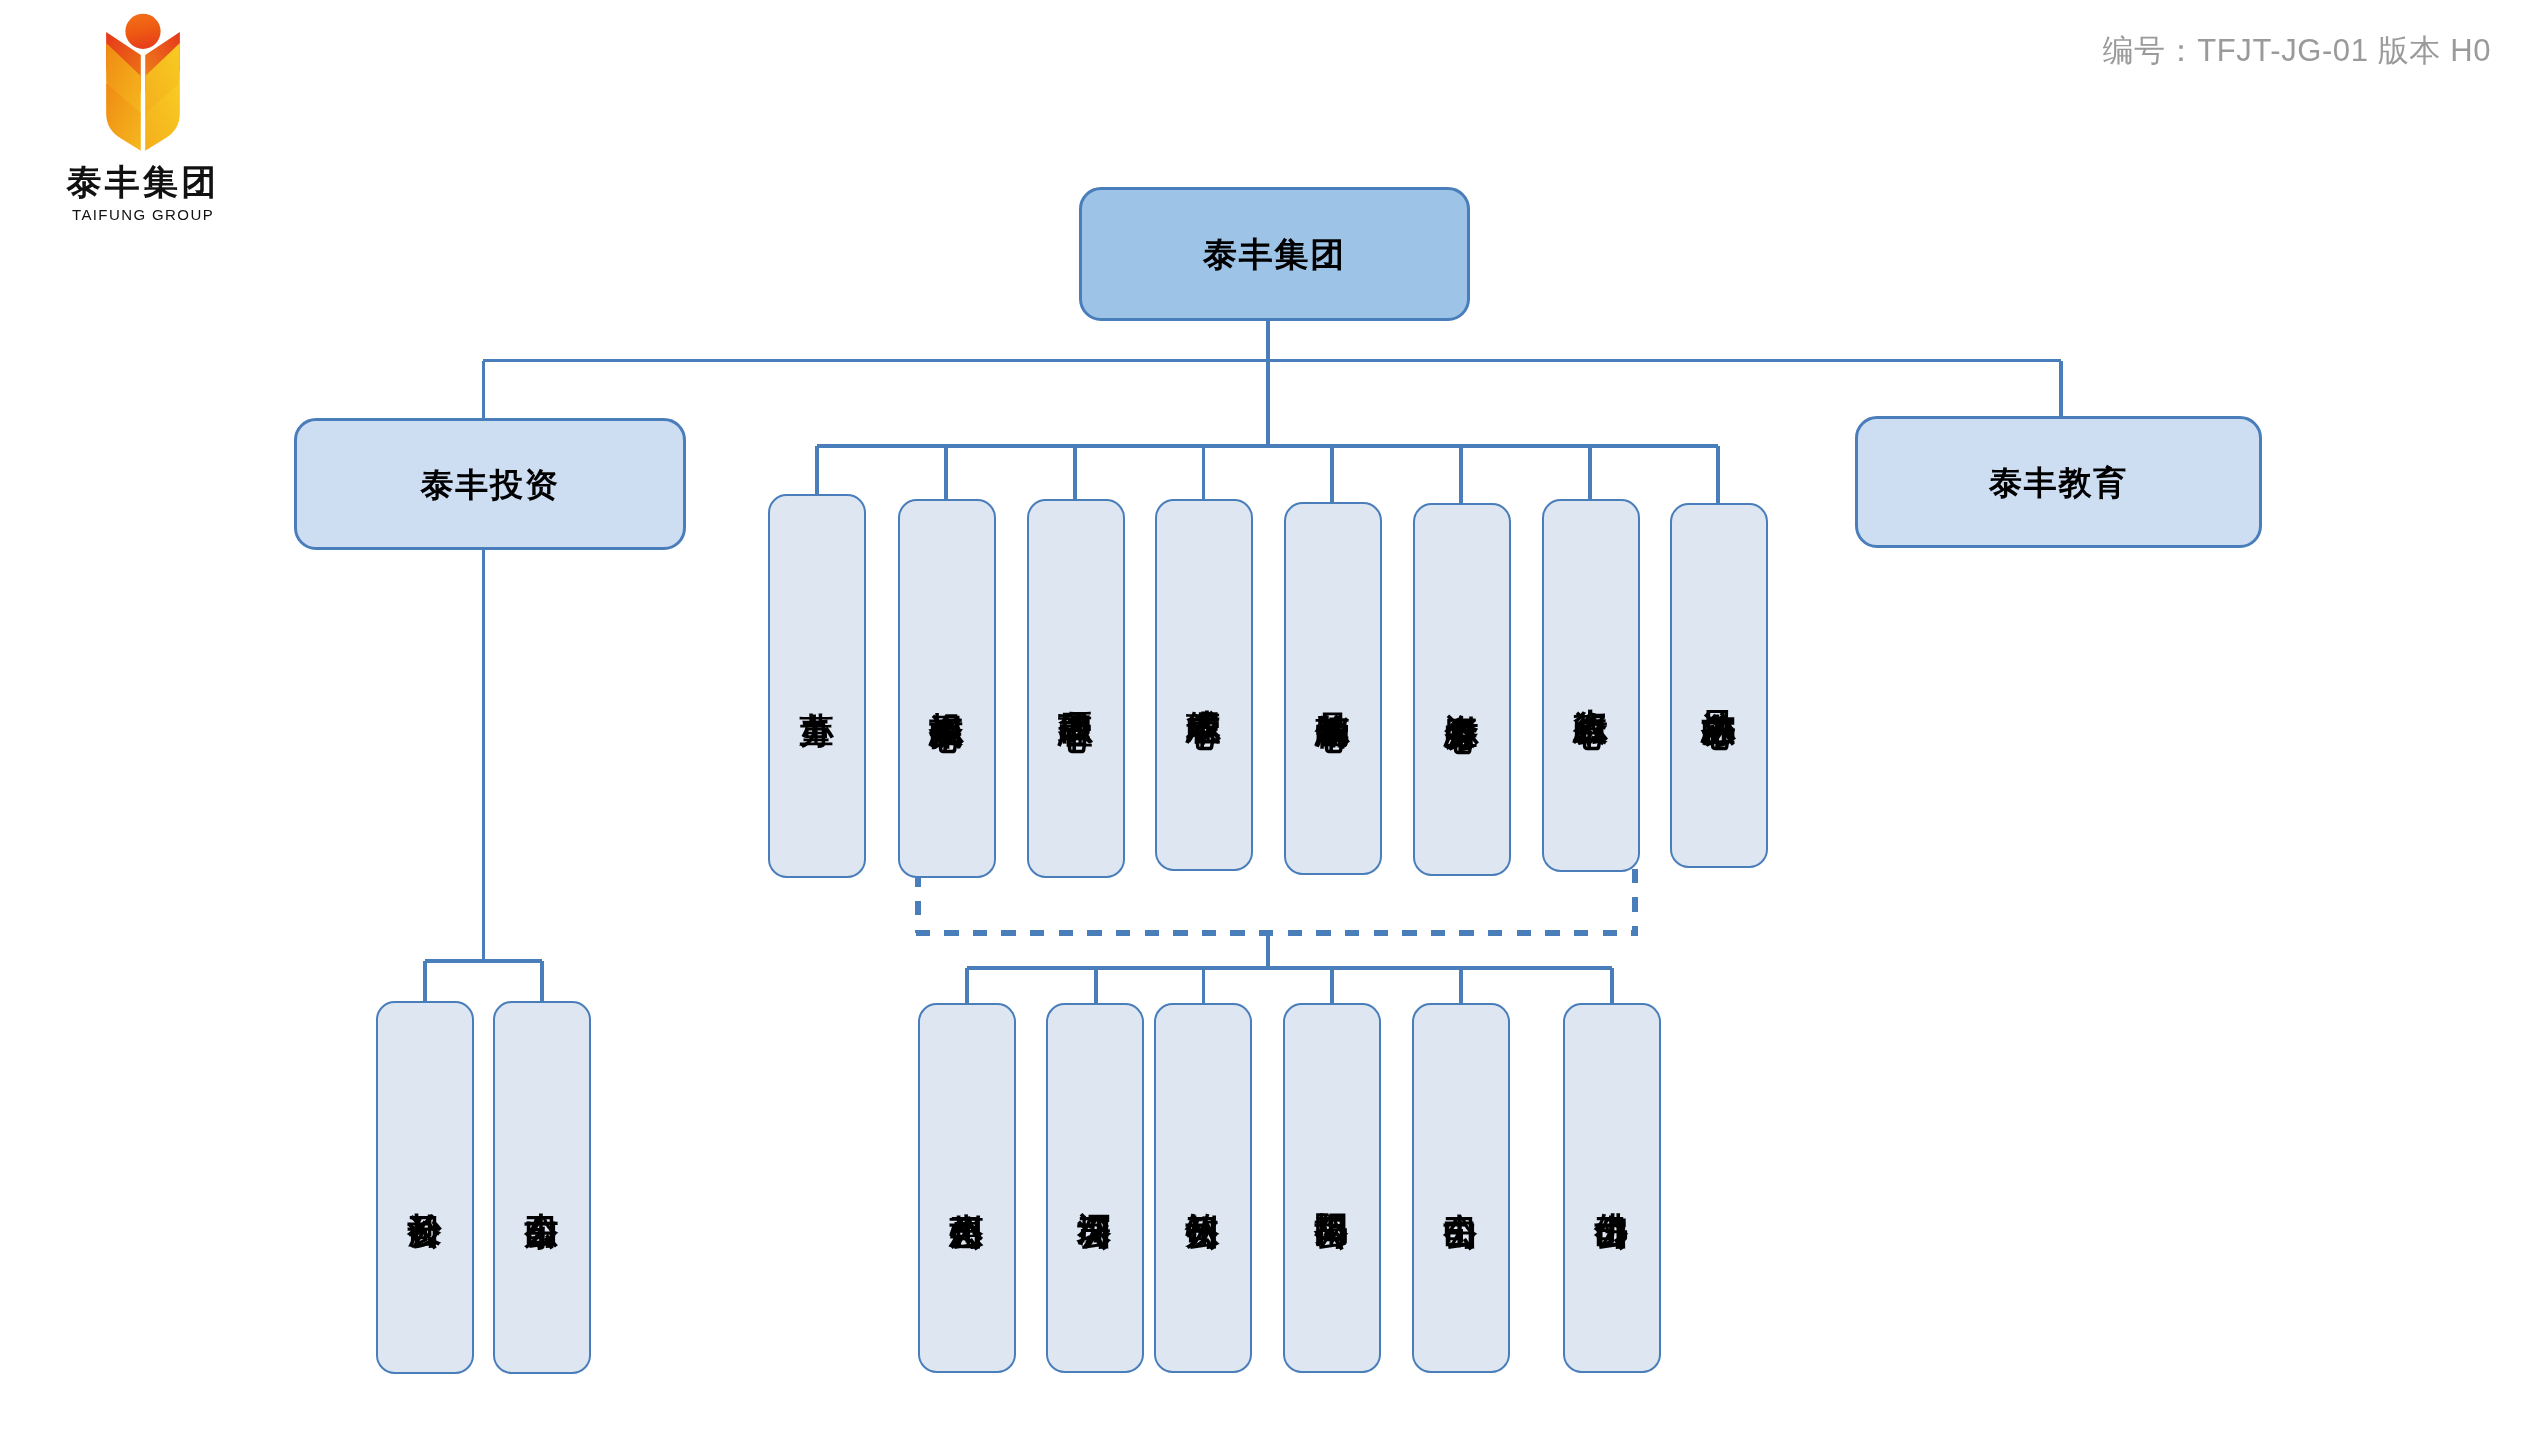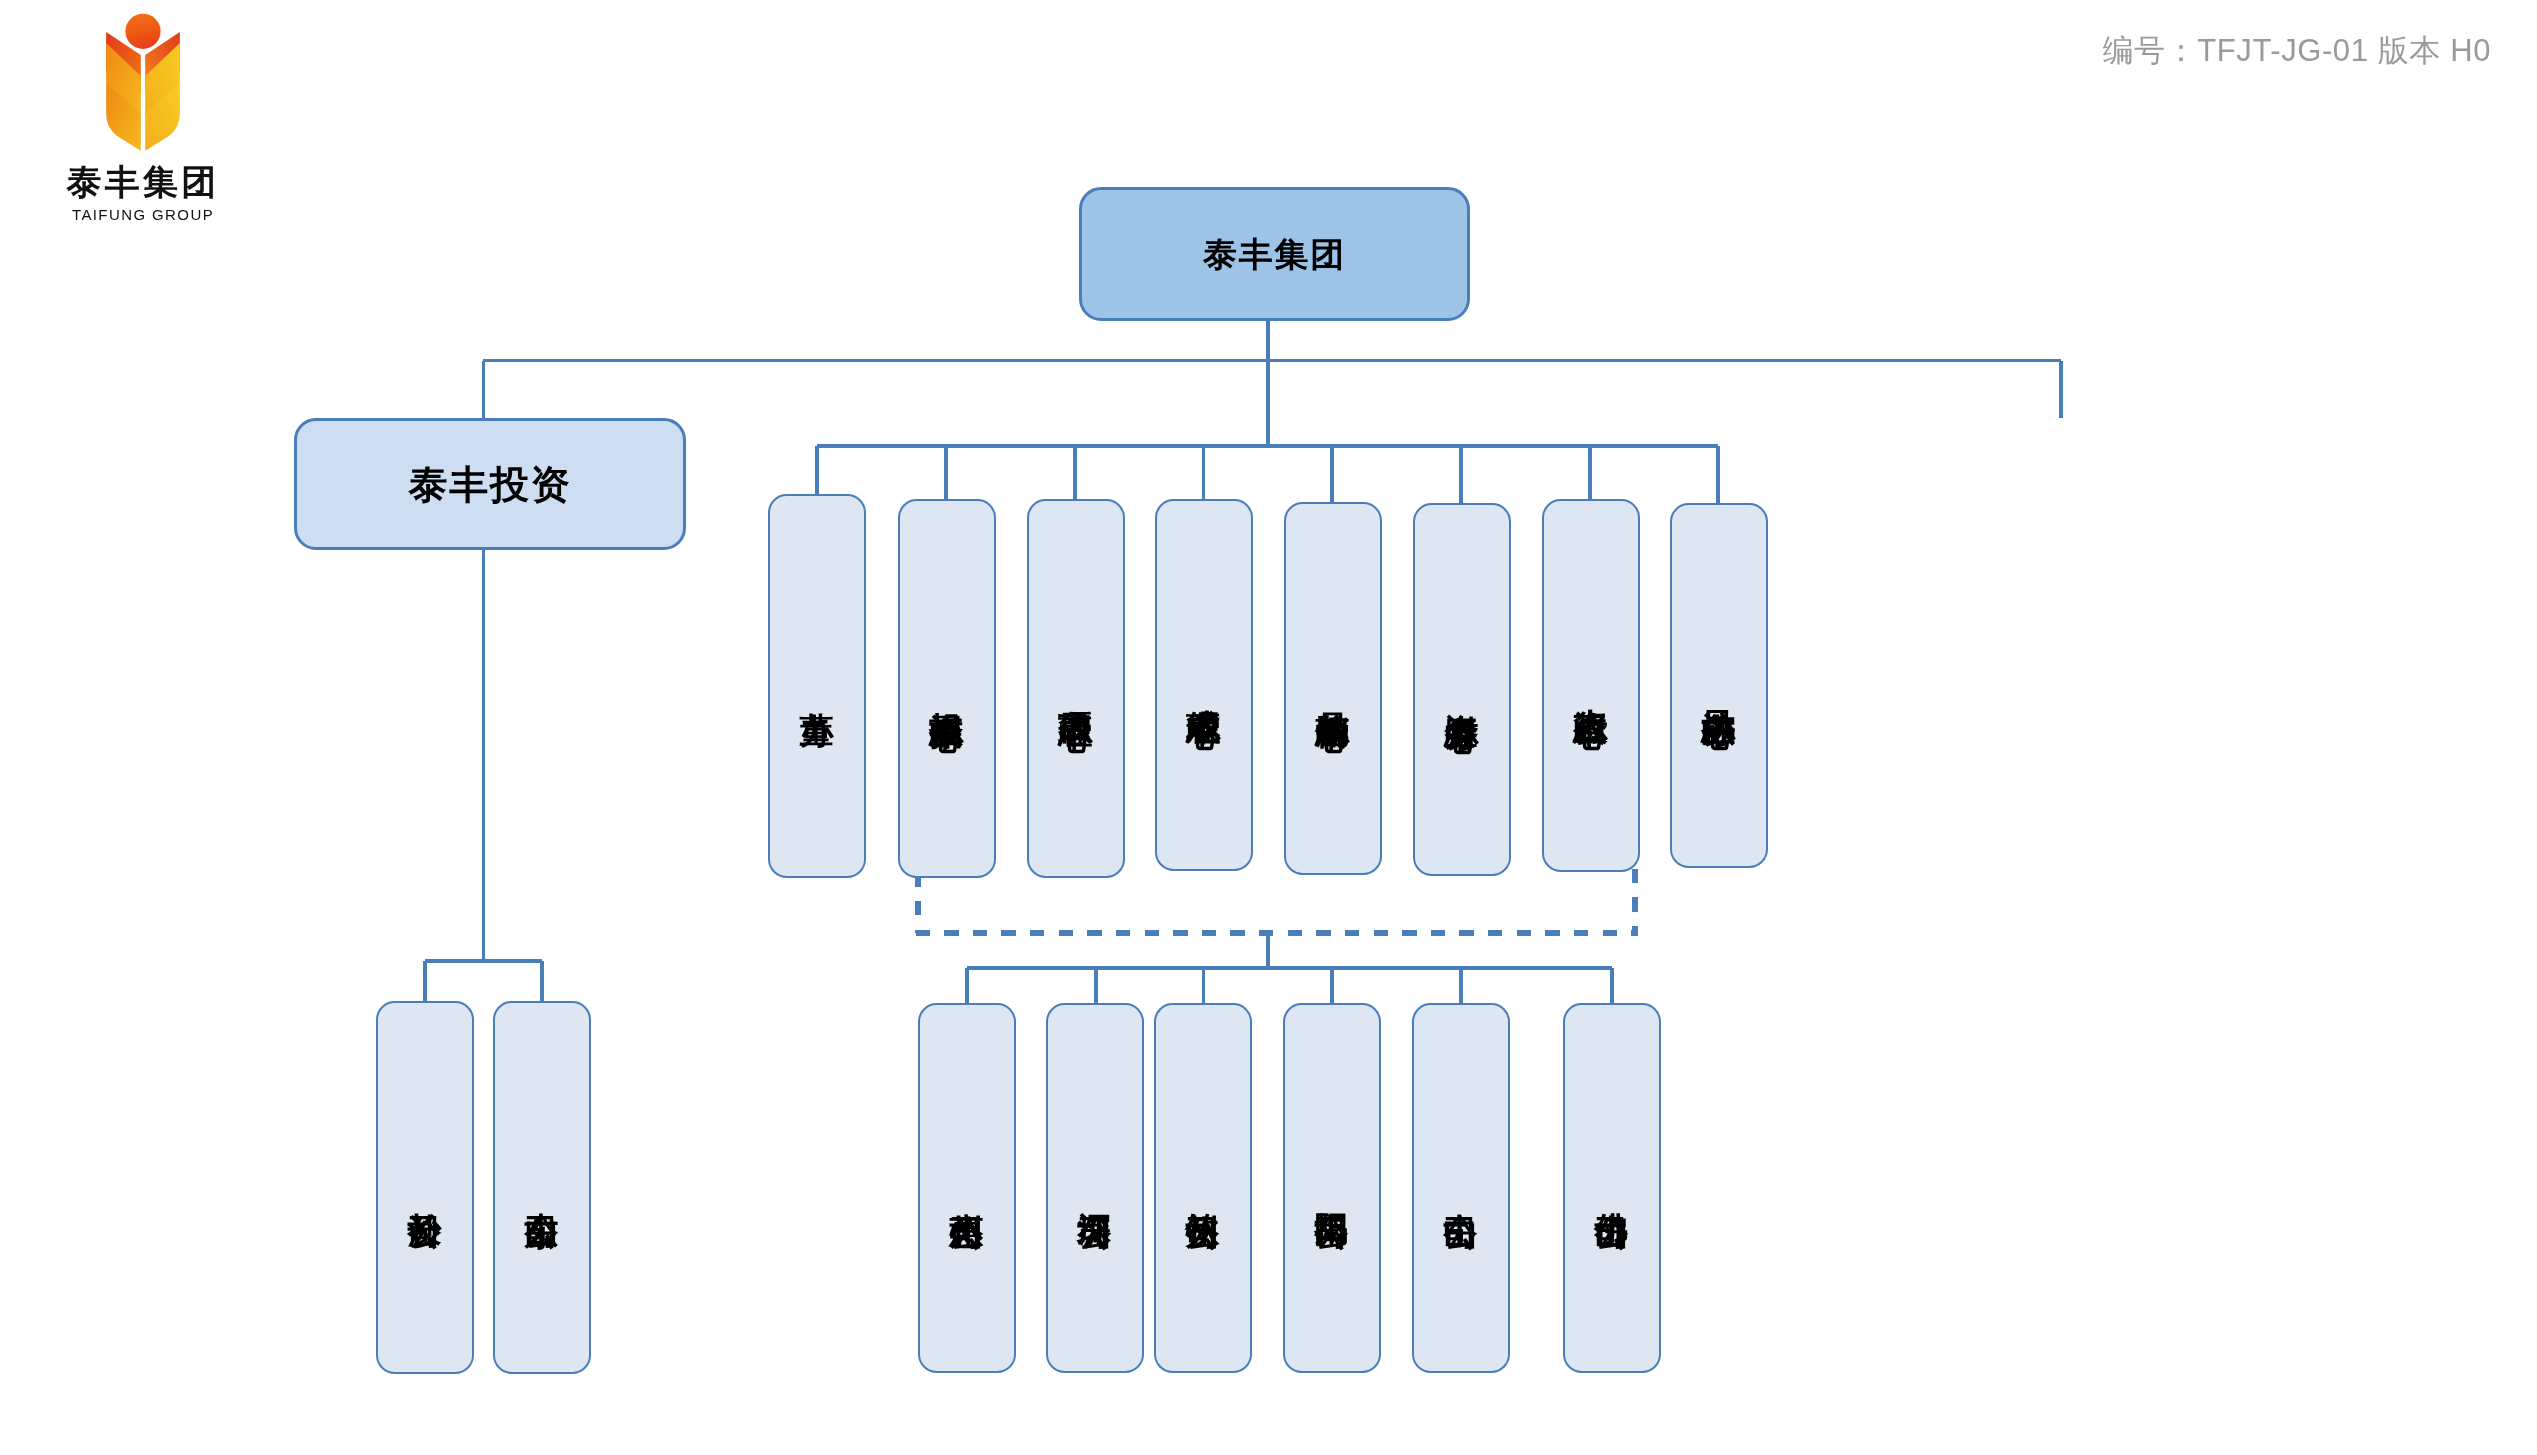--- a/index.html
+++ b/index.html
@@ -76,21 +76,21 @@
     background:#CDDDF2;
     border-color:#4A7EBB;
     border-radius:22px;
   }
   .node.dept,.node.sub{
     background:#DEE6F2;
     border-width:2.8px;
     border-radius:18.7px;
   }
   .node .h-label{
-    font-size:39px;
+    font-size:33px;
     font-weight:bold;
     letter-spacing:1.7px;
     line-height:1;
     white-space:nowrap;
   }
   .node.level1 .h-label{font-size:34px;}
   .node .v-label{
     writing-mode:vertical-rl;
     text-orientation:upright;
     font-size:34px;
@@ -194,20 +194,23 @@
   </svg>
 
   <div class="node level1" style="left:1079px;top:187px;width:391px;height:134px;">
     <span class="h-label">泰丰集团</span>
   </div>
 
   <div class="node level2" style="left:294px;top:418px;width:392px;height:132px;">
     <span class="h-label">泰丰投资</span>
   </div>
 
+  <div class="node level2" style="left:1855px;top:416px;width:407px;height:132px;">
+    <span class="h-label">泰丰教育</span>
+  </div>
 
   <div class="node dept" style="left:768px;top:494px;width:98px;height:384px;">
     <span class="v-label">董办</span>
   </div>
   <div class="node dept" style="left:898px;top:499px;width:98px;height:379px;">
     <span class="v-label">投资拓展中心</span>
   </div>
   <div class="node dept" style="left:1027px;top:499px;width:98px;height:379px;">
     <span class="v-label">项目管理中心</span>
   </div>

